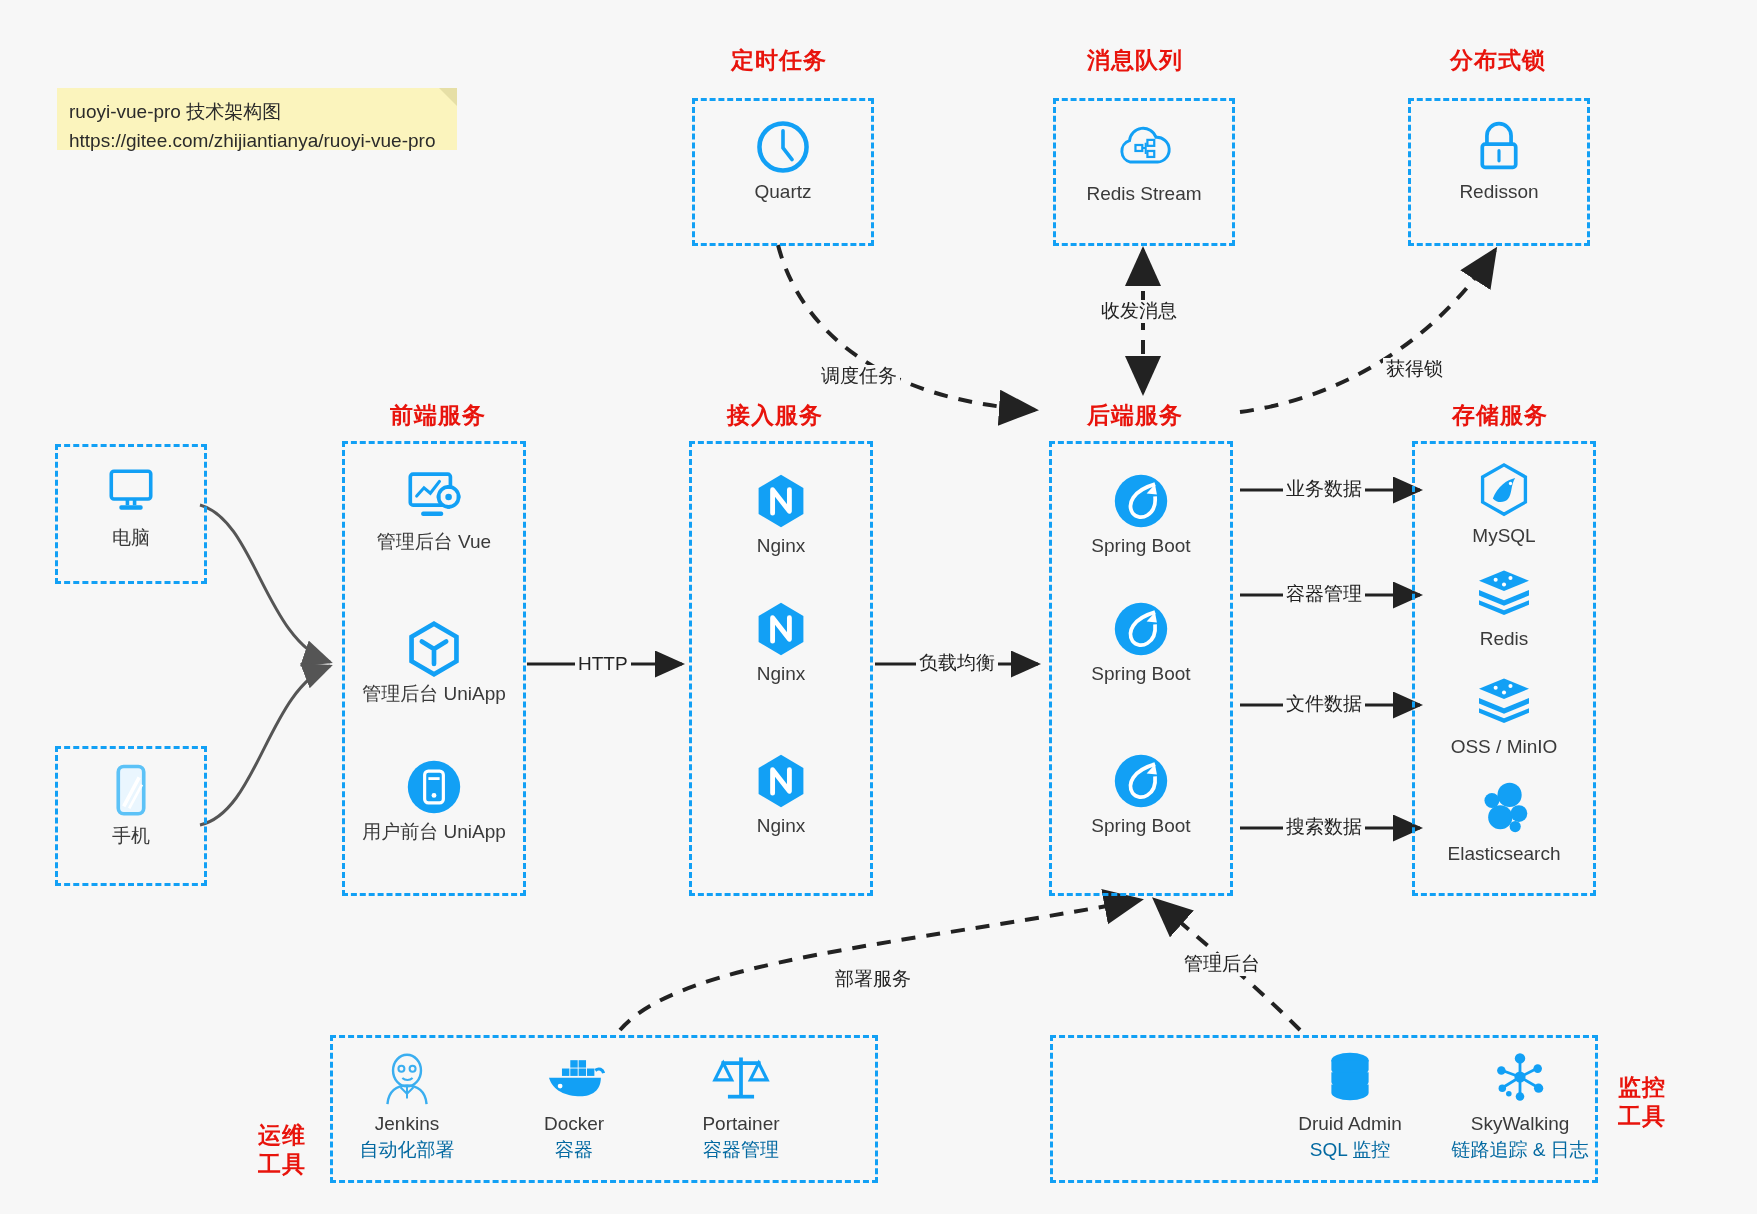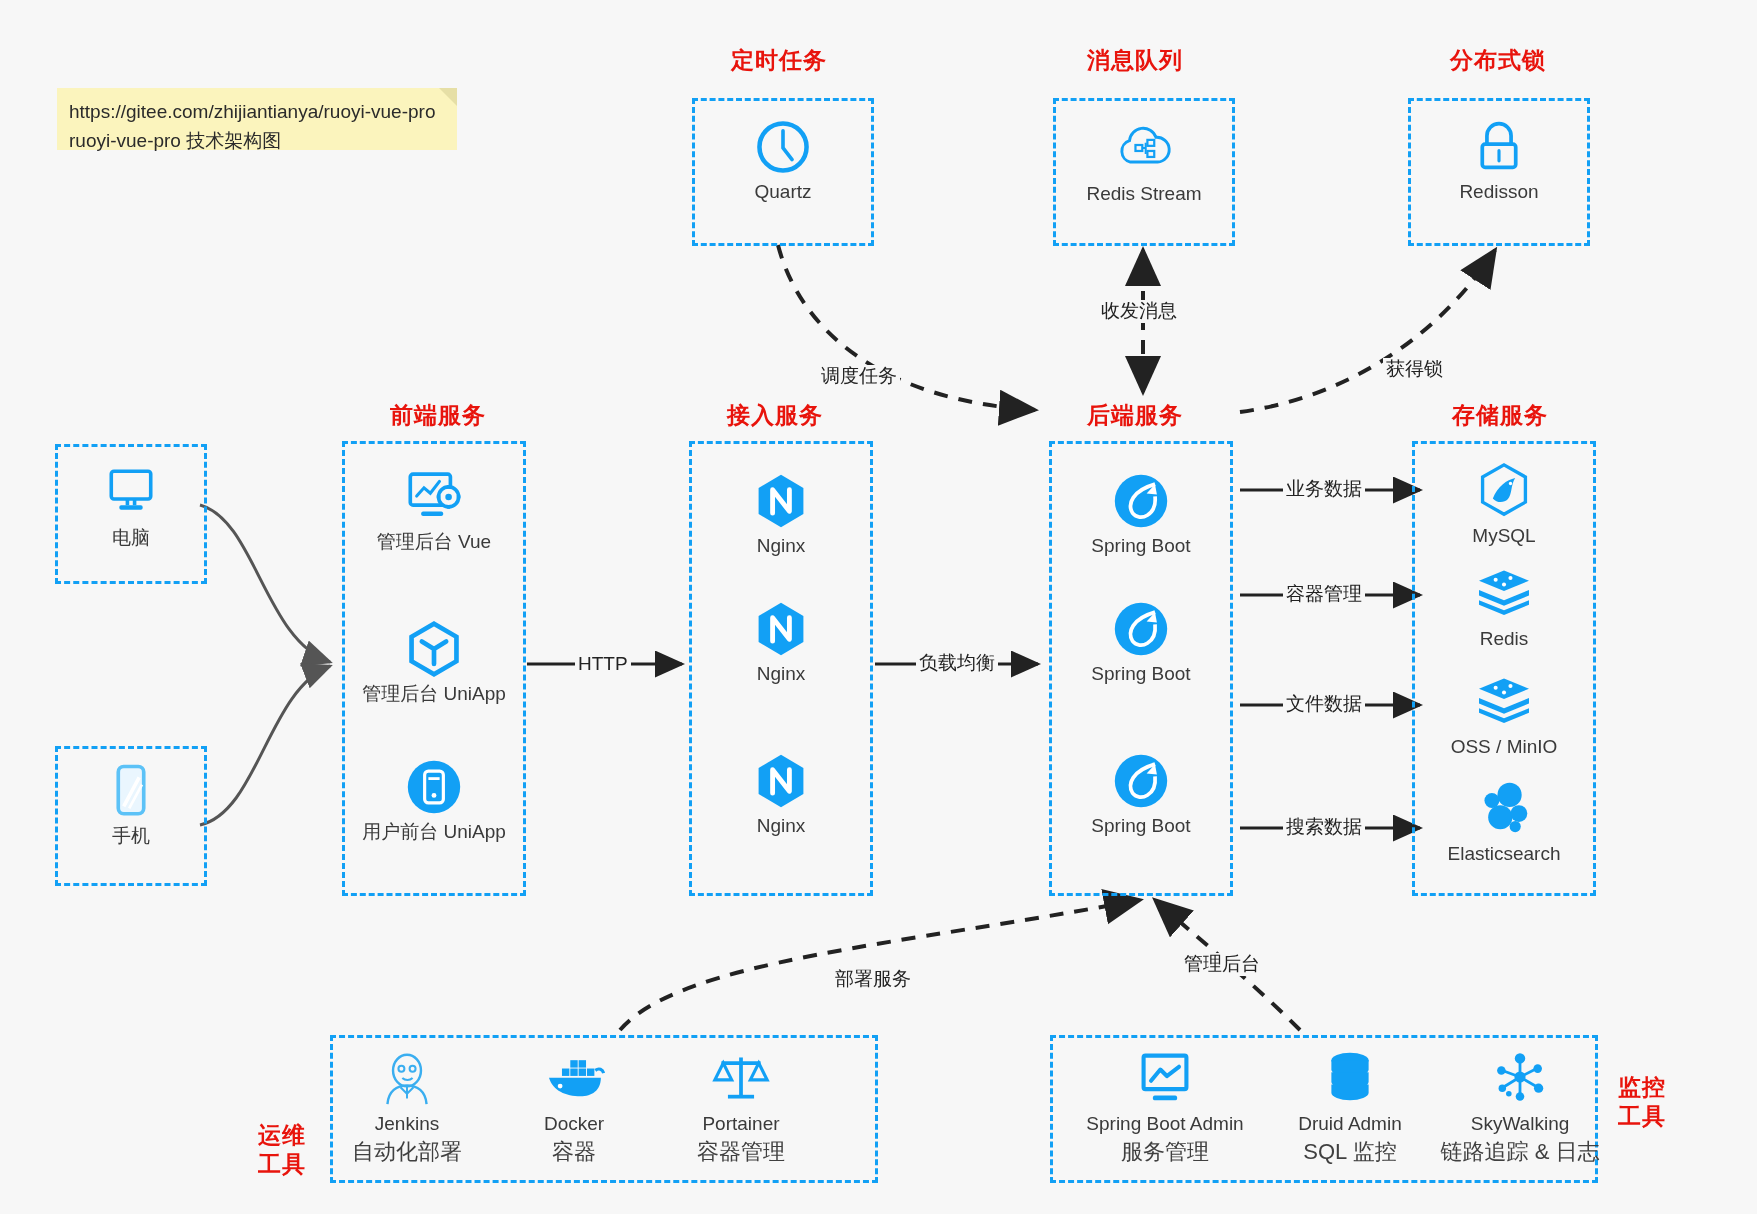--- a/index.html
+++ b/index.html
@@ -53,22 +53,22 @@
     height: 58px;
     line-height: 0;
   }
   .node .lbl {
     font-size: 19px;
     color: #3a3a3a;
     line-height: 1.3;
     white-space: nowrap;
   }
   .node .sub {
-    font-size: 22px;
-    color: #404040;
+    font-size: 19px;
+    color: #0369a1;
     line-height: 1.35;
     white-space: nowrap;
   }
   .note {
     position: absolute;
     background: #fbf4bd;
     left: 57px; top: 88px;
     width: 400px; height: 62px;
     padding: 10px 14px 0 12px;
     box-sizing: border-box;
@@ -129,22 +129,22 @@
 
     <path d="M1240,412 C1330,400 1430,350 1495,250" fill="none" stroke="#222" stroke-width="4" stroke-dasharray="14,11" marker-end="url(#arrowBlack)"></path>
 
     <path d="M620,1030 C680,960 900,945 1140,900" fill="none" stroke="#222" stroke-width="4" stroke-dasharray="14,11" marker-end="url(#arrowBlack)"></path>
 
     <path d="M1300,1030 C1250,980 1200,940 1155,900" fill="none" stroke="#222" stroke-width="4" stroke-dasharray="14,11" marker-end="url(#arrowBlack)"></path>
   </svg>
 
   <div class="note">
     <span class="fold"></span>
+    <div>ruoyi-vue-pro 技术架构图</div>
     <div>https://gitee.com/zhijiantianya/ruoyi-vue-pro</div>
-    <div>ruoyi-vue-pro 技术架构图</div>
   </div>
 
   <div class="grp-title" style="left:731px; top:45px;">定时任务</div>
   <div class="box" style="left:692px; top:98px; width:182px; height:148px;"></div>
   <div class="node" style="left:698px; top:118px;">
     <span class="ic">
       <svg width="58" height="58" viewBox="0 0 64 64">
         <circle cx="32" cy="32" r="26" fill="none" stroke="#12a0f5" stroke-width="5"></circle>
         <path d="M32 14 L32 33 L42 46" fill="none" stroke="#12a0f5" stroke-width="4" stroke-linecap="round"></path>
       </svg>
@@ -422,31 +422,20 @@
     <div class="lbl">Portainer</div>
     <div class="sub">容器管理</div>
   </div>
 
   <div class="box" style="left:1050px; top:1035px; width:548px; height:148px;"></div>
   <div class="grp-title side" style="left:1618px; top:1073px;">
     <div>监控</div>
     <div>工具</div>
   </div>
 
-  <div class="node" style="left:1065px; top:1050px; width:200px;">
-    <span class="ic">
-      <svg width="58" height="54" viewBox="0 0 62 58">
-        <rect x="8" y="6" width="46" height="36" rx="2" fill="none" stroke="#12a0f5" stroke-width="4.4"></rect>
-        <path d="M16 33 L26 21 L33 28 L46 18" fill="none" stroke="#12a0f5" stroke-width="4.4" stroke-linecap="round" stroke-linejoin="round"></path>
-        <rect x="18" y="49" width="26" height="5" rx="2" fill="#12a0f5"></rect>
-      </svg>
-    </span>
-    <div class="lbl">Spring Boot Admin</div>
-    <div class="sub">服务管理</div>
-  </div>
 
   <div class="node" style="left:1265px; top:1050px;">
     <span class="ic">
       <svg width="54" height="54" viewBox="0 0 58 58">
         <ellipse cx="29" cy="11" rx="20" ry="8" fill="#12a0f5"></ellipse>
         <path d="M9 11 L9 21 A20 8 0 0 0 49 21 L49 11" fill="#12a0f5"></path>
         <path d="M9 24 L9 34 A20 8 0 0 0 49 34 L49 24" fill="#12a0f5"></path>
         <path d="M9 37 L9 46 A20 8 0 0 0 49 46 L49 37" fill="#12a0f5"></path>
       </svg>
     </span>

